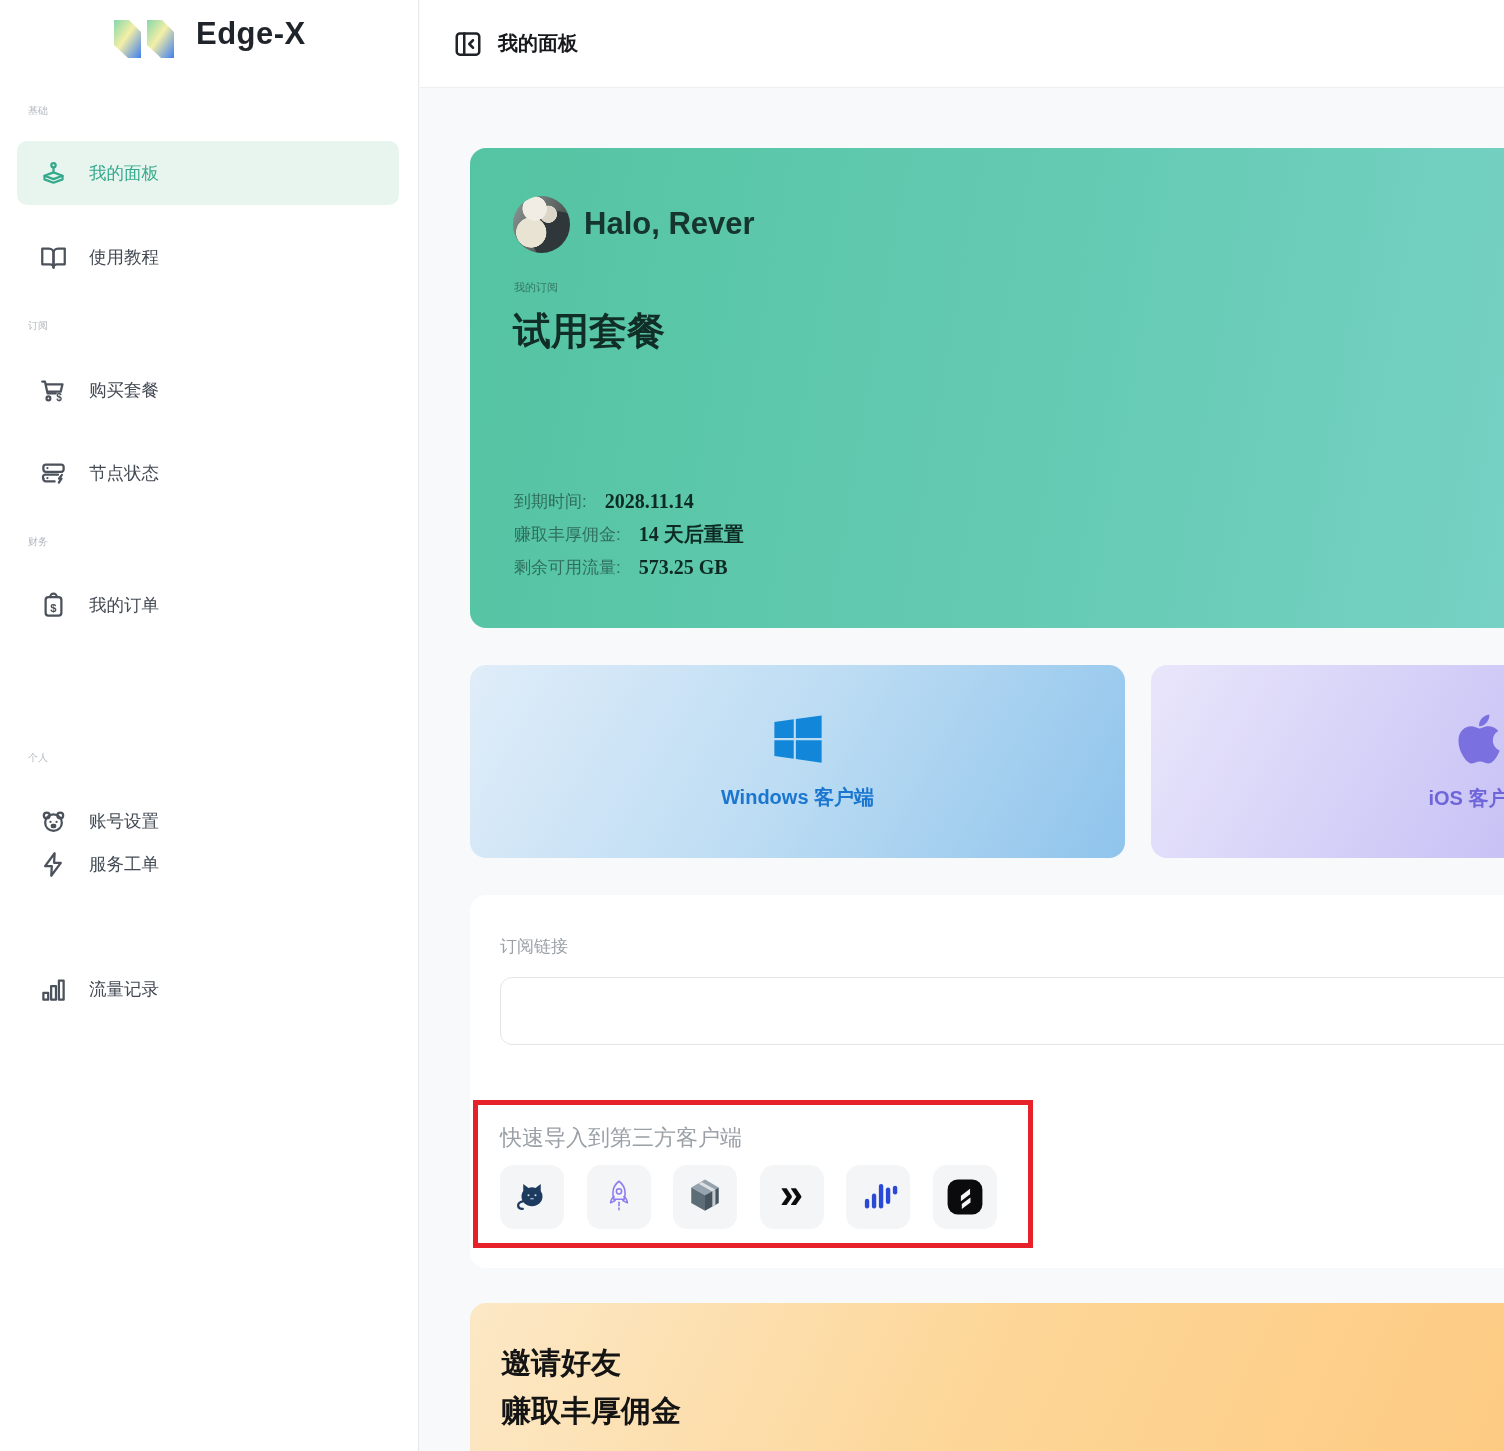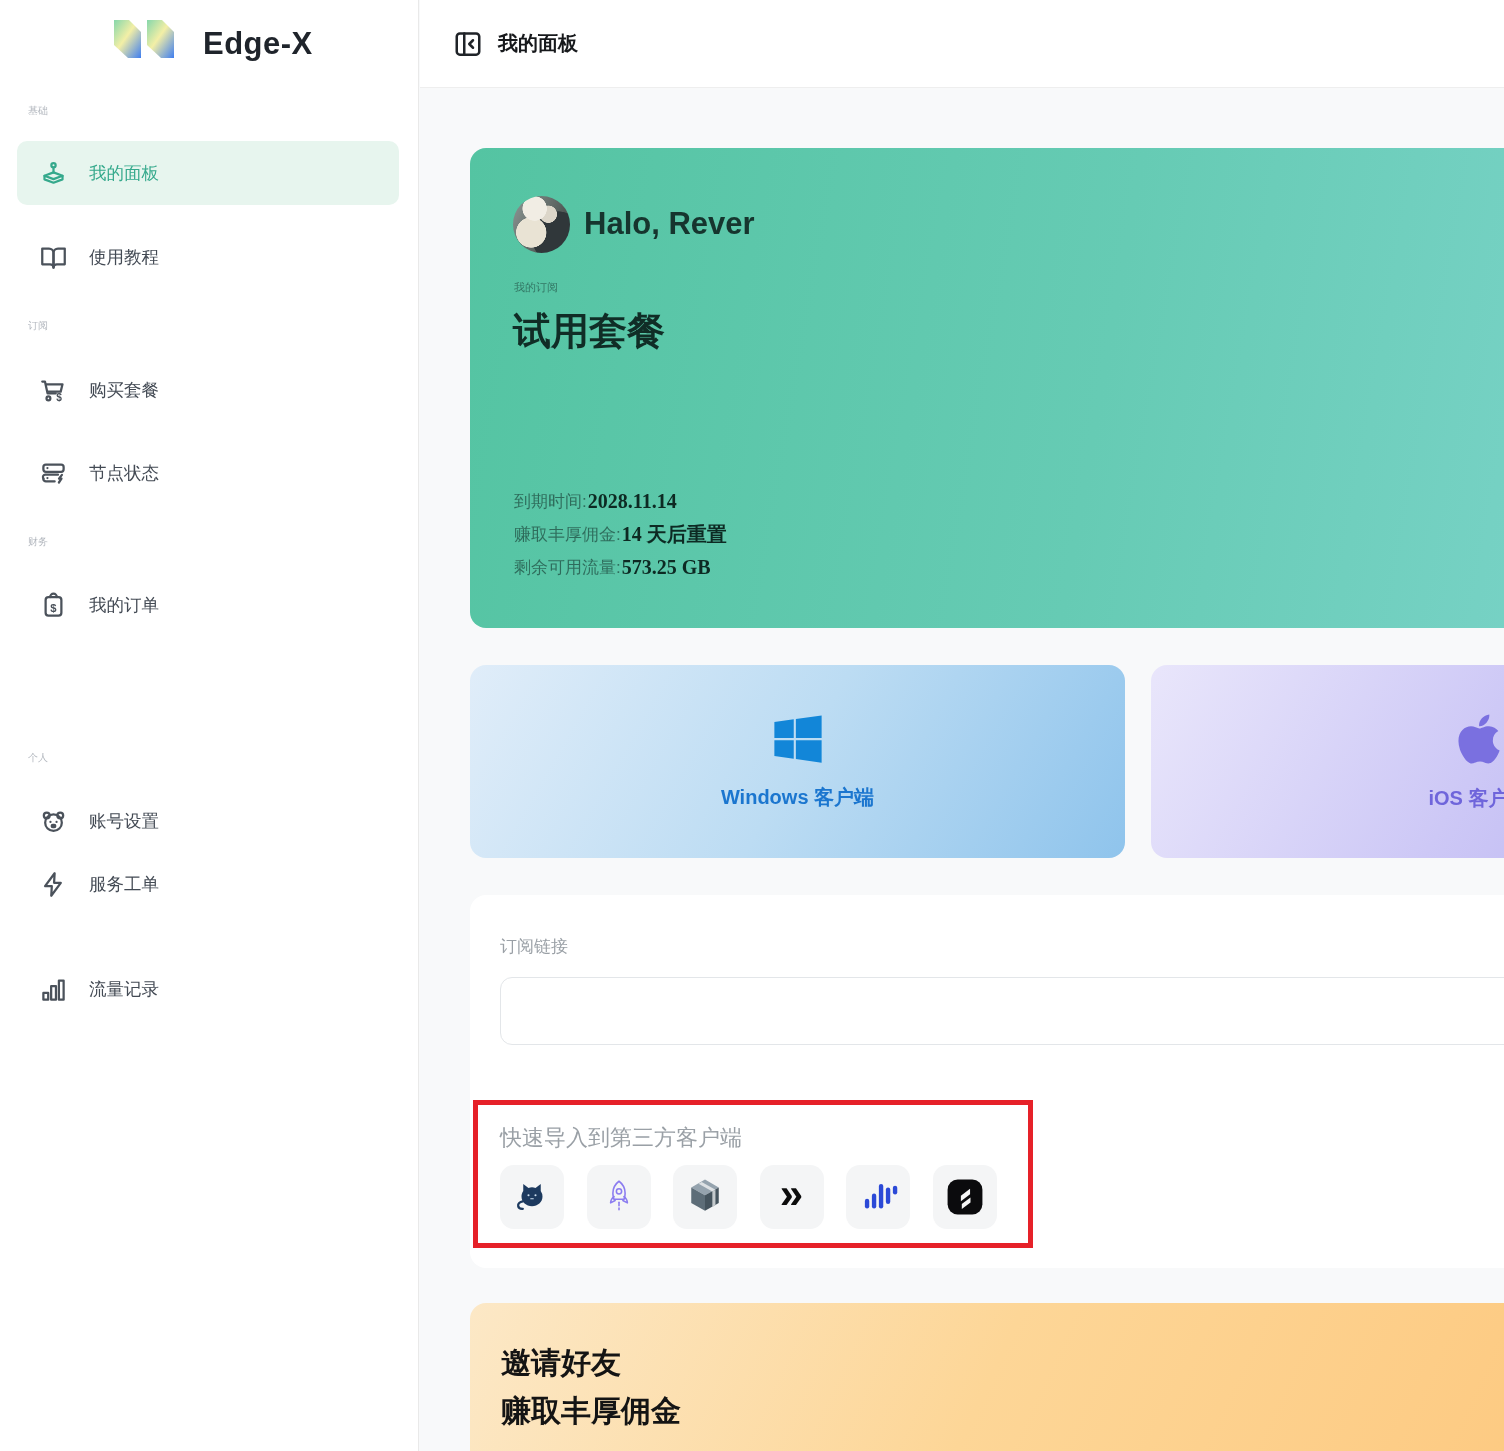--- a/index.html
+++ b/index.html
@@ -4,21 +4,21 @@
 <title>Edge-X</title>
 <style>
   * { margin:0; padding:0; box-sizing:border-box; }
   html,body { width:1504px; height:1451px; overflow:hidden; }
   body { font-family:"Liberation Sans", sans-serif; background:#f8f9fa; }
   .screen { position:relative; width:1504px; height:1451px; overflow:hidden; }
 
   
   .sidebar { position:absolute; left:0; top:0; width:419px; height:1451px;
              background:#ffffff; border-right:1px solid #e9e9e9; }
-  .logo-row { position:absolute; left:112px; top:16px; display:flex; align-items:flex-end; gap:27px; }
+  .logo-row { position:absolute; left:112px; top:16px; display:flex; align-items:flex-start; gap:20px; }
   .logo-text { font-size:31px; font-weight:800; color:#1f242b; letter-spacing:.5px; }
   .nav-section-label { position:absolute; left:28px; width:360px; font-size:10px; color:#b2b7be; }
   .nav-item { position:absolute; left:17px; width:382px; height:64px; border-radius:10px;
               display:flex; align-items:center; gap:22px; padding-left:23px; cursor:pointer; }
   .nav-item .lbl { font-size:17.5px; color:#434a54; }
   .nav-item.active { background:#e7f5ee; }
   .nav-item.active .lbl { color:#35a98c; }
   .icon24 { width:27px; height:27px; flex:0 0 27px; }
 
   
@@ -36,21 +36,21 @@
             background:
               radial-gradient(circle at 38% 22%, #f1ede4 0 21%, transparent 22%),
               radial-gradient(circle at 62% 32%, #dcd6c9 0 16%, transparent 17%),
               radial-gradient(circle at 32% 64%, #e9e3d4 0 28%, transparent 29%),
               radial-gradient(circle at 78% 72%, #30373a 0 42%, transparent 43%),
               linear-gradient(120deg,#8e9896 0%,#5c6562 55%,#2e3434 100%); }
   .greeting { position:absolute; left:114px; top:58px; font-size:31px; font-weight:600; color:#16352e; }
   .sub-label { position:absolute; left:44px; top:132px; font-size:11px; color:rgba(18,48,41,.55); }
   .plan-name { position:absolute; left:43px; top:158px; font-size:38px; font-weight:800; color:#102d26; }
   .sub-details { position:absolute; left:44px; top:337px; }
-  .sub-details .row { height:33px; display:flex; align-items:center; gap:1px; }
+  .sub-details .row { height:33px; display:flex; align-items:center; gap:18px; }
   .sub-details .dl { font-size:17px; color:rgba(18,48,41,.6); }
   .sub-details .dv { font-size:20px; font-weight:700; color:#0d2a23;font-family:Liberation Serif, serif; }
 
   .client-card { top:665px; height:193px; width:655px; cursor:pointer;
                  display:flex; flex-direction:column; align-items:center; justify-content:center; gap:18px; }
   .win-card { left:470px; background:linear-gradient(120deg,#e0edf9 0%,#bcdcf3 50%,#8fc4ec 100%); }
   .win-label { font-size:20px; font-weight:700; color:#1b76cf; }
   .ios-card { left:1151px; background:linear-gradient(120deg,#e9e6fb 0%,#cdc8f6 50%,#b3adf0 100%); }
   .ios-label { font-size:20px; font-weight:700; color:#6f65db; }
 
@@ -157,21 +157,21 @@
         <circle cx="6" cy="6.6" r="2.6"></circle>
           <circle cx="18" cy="6.6" r="2.6"></circle>
         <circle cx="12" cy="13" r="7.4"></circle>
         <path d="M9.3 12.4h.01"></path>
           <path d="M14.7 12.4h.01"></path>
         <rect x="10.4" y="15" width="3.2" height="2" rx="1"></rect>
       </svg>
       <span class="lbl">账号设置</span>
     </div>
 
-    <div class="nav-item" style="top:852px">
+    <div class="nav-item" style="top:832px">
       <svg class="icon24" viewBox="0 0 24 24" fill="none" stroke="#4b525b" stroke-width="2" stroke-linecap="round" stroke-linejoin="round">
         <path d="M13 2 4.5 13.5h6L10 22l8.5-11.5h-6z"></path>
       </svg>
       <span class="lbl">服务工单</span>
     </div>
 
     <div class="nav-item" style="top:957px">
       <svg class="icon24" viewBox="0 0 24 24" fill="none" stroke="#4b525b" stroke-width="2" stroke-linecap="round" stroke-linejoin="round">
         <path d="M3 21v-6h4.3v6z"></path>
           <path d="M9.9 21V9h4.3v12z"></path>

